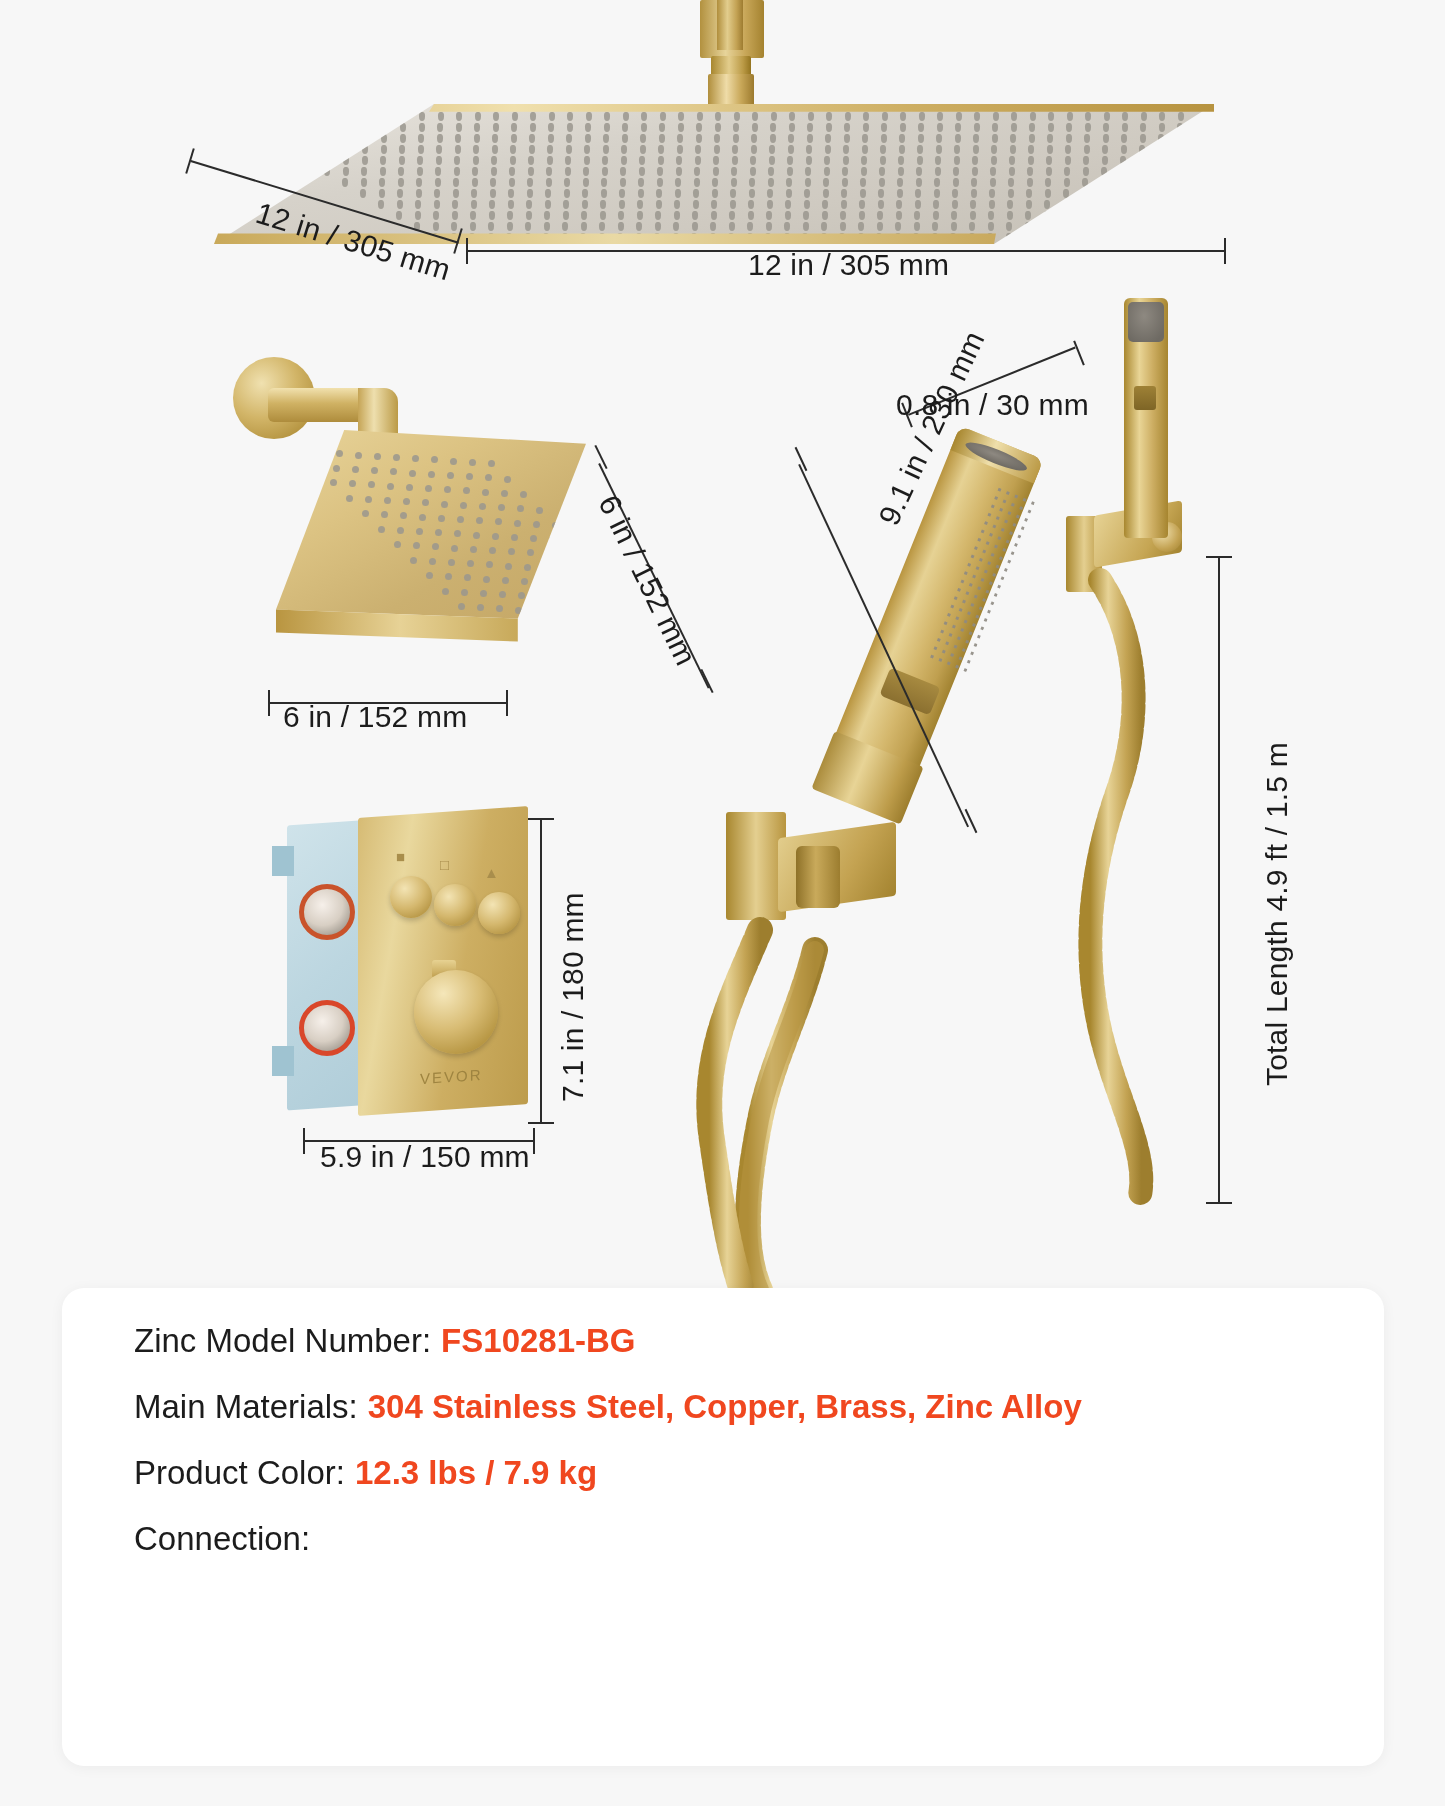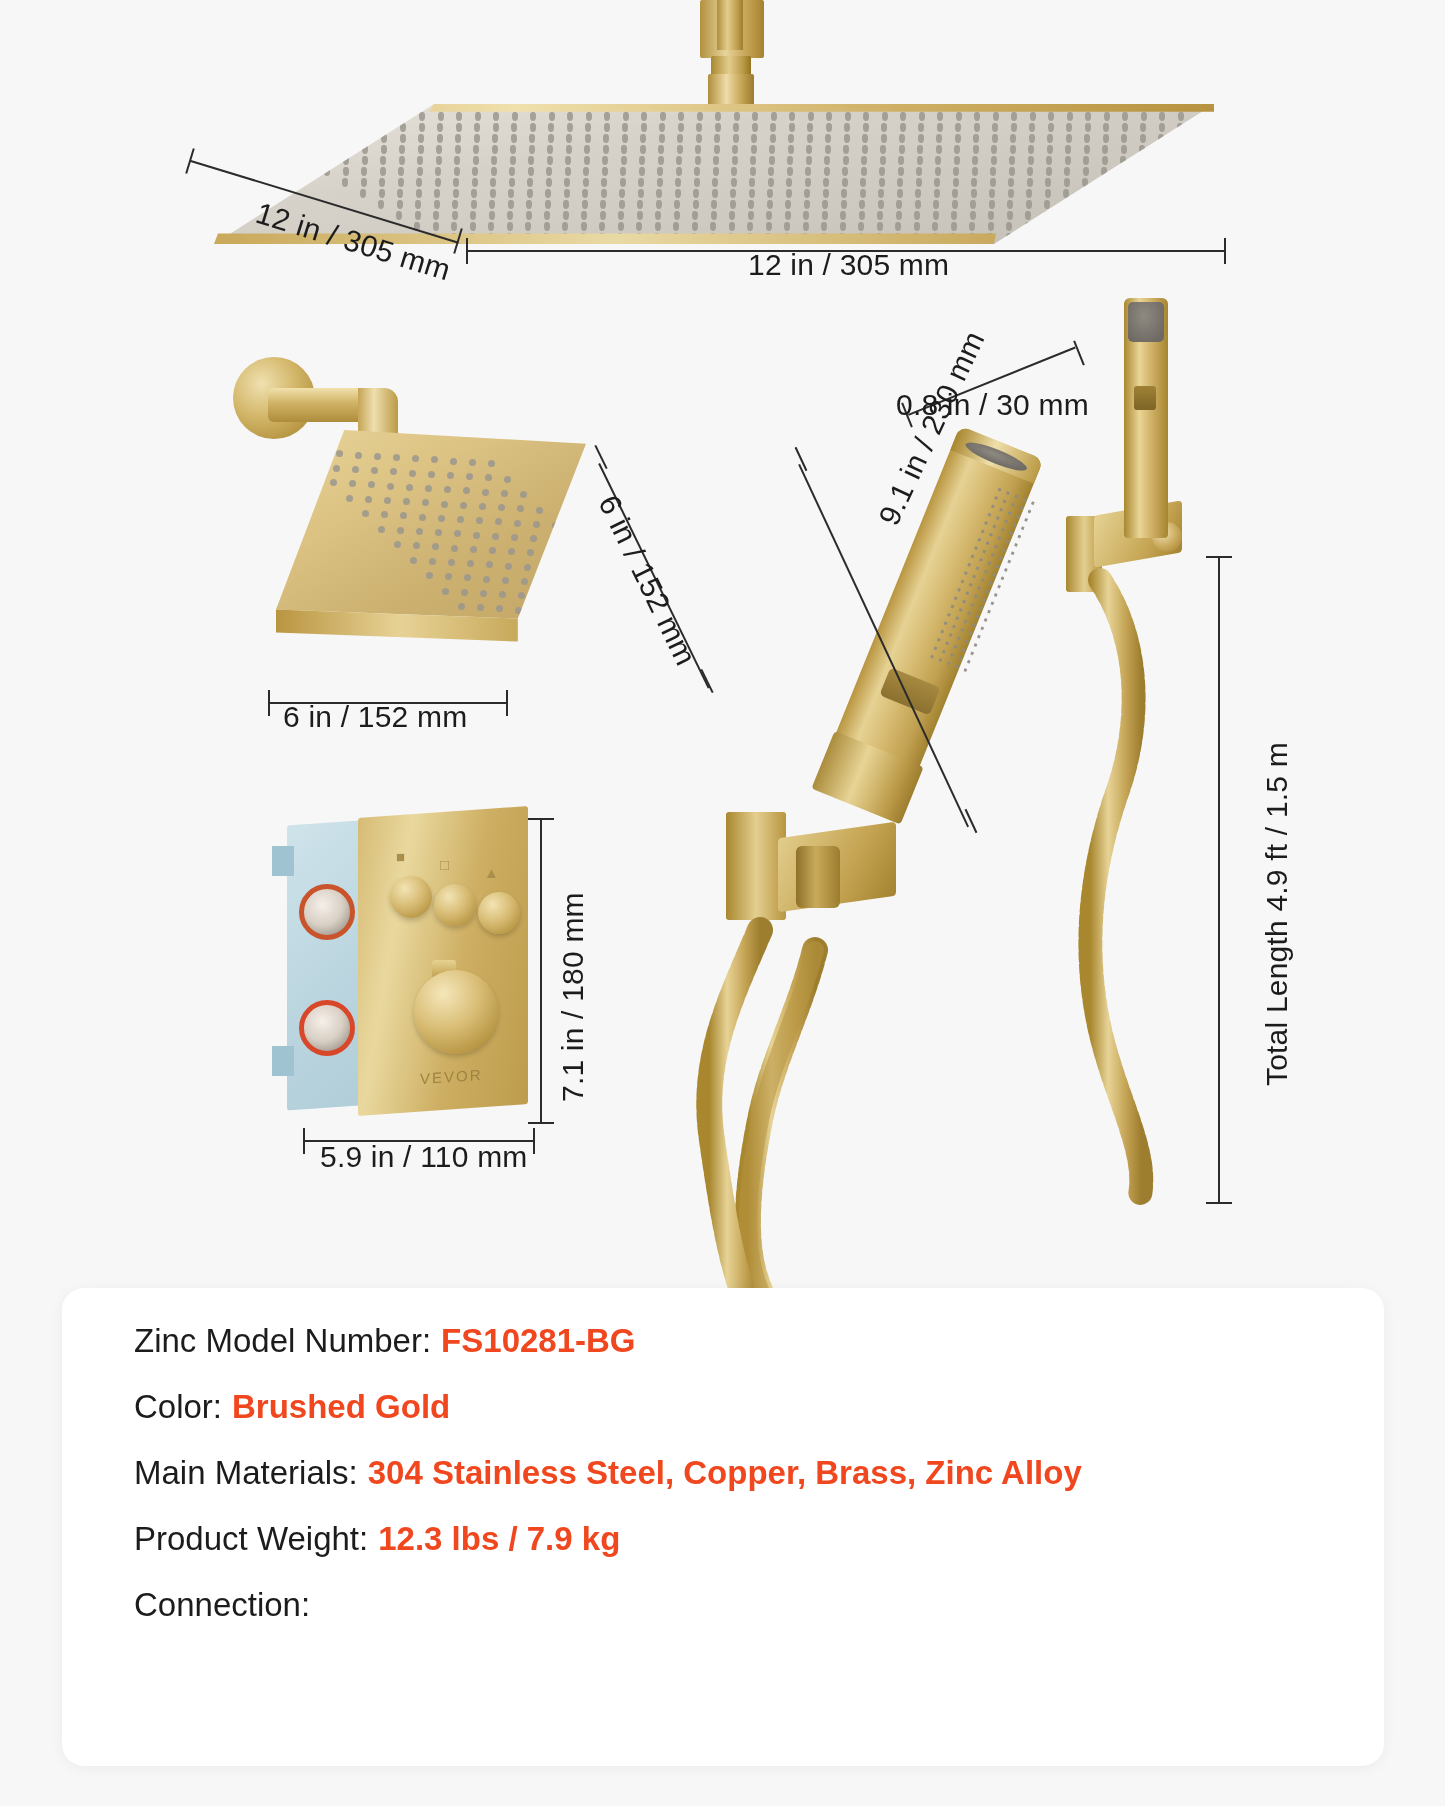--- a/index.html
+++ b/index.html
@@ -1194,21 +1194,21 @@
   <div id="valve-brand">VEVOR</div>
 
   <div class="dim-line" style="left:540px; top:818px; width:2px; height:306px;"></div>
   <div class="tick" style="left:528px; top:818px; width:26px; height:2px;"></div>
   <div class="tick" style="left:528px; top:1122px; width:26px; height:2px;"></div>
   <div class="dim-label" style="left:556px; top:1102px; transform: rotate(-90deg); transform-origin: 0 0;">7.1 in / 180 mm</div>
 
   <div class="dim-line" style="left:303px; top:1140px; width:232px; height:2px;"></div>
   <div class="tick" style="left:303px; top:1128px; width:2px; height:26px;"></div>
   <div class="tick" style="left:533px; top:1128px; width:2px; height:26px;"></div>
-  <div class="dim-label" style="left:320px; top:1140px;">5.9 in / 110 mm</div>
+  <div class="dim-label" style="left:320px; top:1140px;">5.9 in / 150 mm</div>
 
   <div id="wand">
     <div class="body"></div>
     <div class="face-top"></div>
     <div class="spray"></div>
     <div class="pattern"></div>
     <div class="button"></div>
     <div class="grip"></div>
   </div>
 
@@ -1261,29 +1261,25 @@
   <div class="tick" style="left:1206px; top:556px; width:26px; height:2px;"></div>
   <div class="tick" style="left:1206px; top:1202px; width:26px; height:2px;"></div>
   <div class="dim-label" style="left:1260px; top:1086px; transform: rotate(-90deg); transform-origin: 0 0;">Total Length  4.9 ft / 1.5 m</div>
 
   <div id="spec-card">
     <div class="spec-row">
       <span class="spec-label">Zinc Model Number:</span>
       <span class="spec-value">FS10281-BG</span>
     </div>
     <div class="spec-row">
-      <span class="spec-label">Color:</span>
-      <span class="spec-value">Brushed Gold</span>
-    </div>
-    <div class="spec-row">
       <span class="spec-label">Main Materials:</span>
       <span class="spec-value">304 Stainless Steel, Copper, Brass, Zinc Alloy</span>
     </div>
     <div class="spec-row">
-      <span class="spec-label">Product Weight:</span>
+      <span class="spec-label">Product Color:</span>
       <span class="spec-value">12.3 lbs / 7.9 kg</span>
     </div>
     <div class="spec-row">
       <span class="spec-label">Connection:</span>
     </div>
   </div>
 
 </div>
 
 </body></html>

